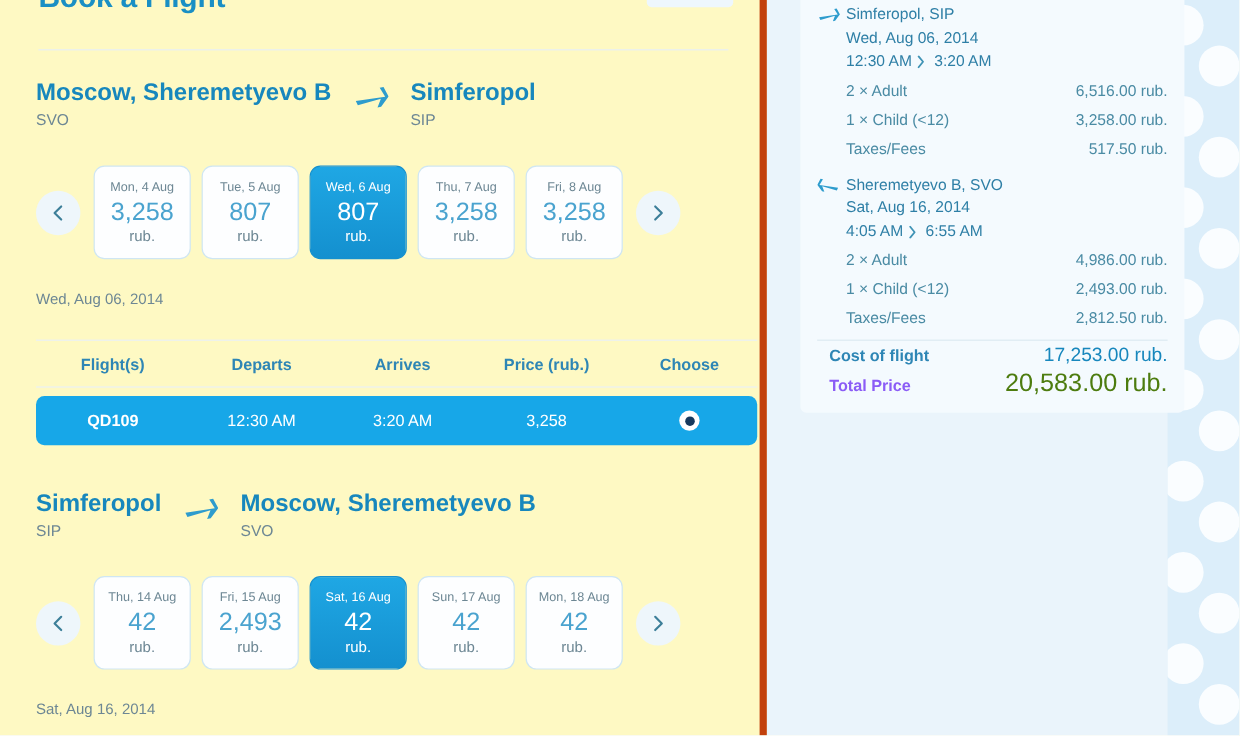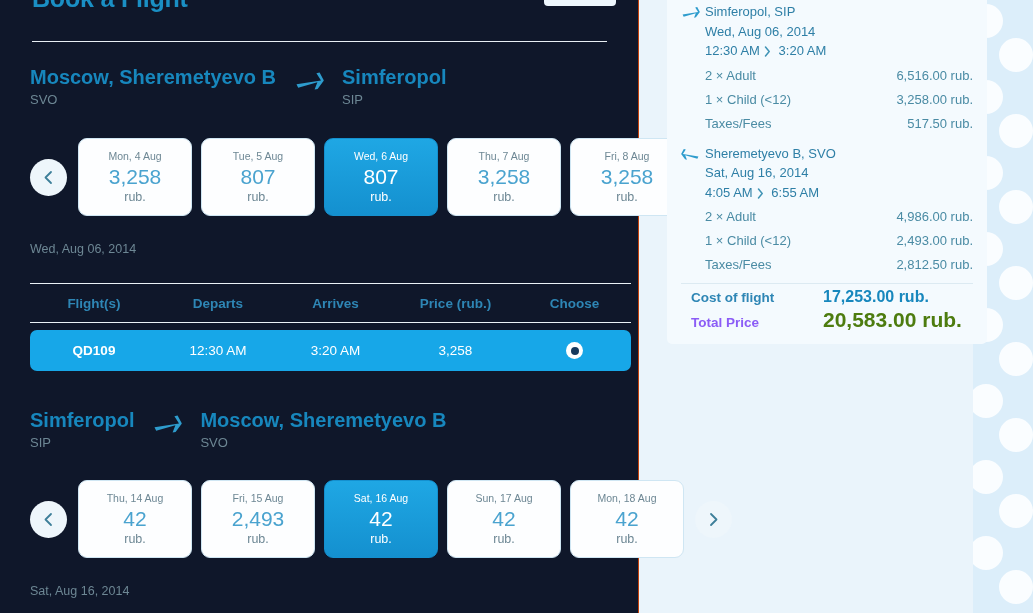--- a/index.html
+++ b/index.html
@@ -24,22 +24,22 @@
   .bubbles i {
     position: absolute;
     display: block;
     border-radius: 50%;
     background: #fafdff;
   }
   
   .main-card {
     position: absolute; left: 0; top: 0;
     width: 639px; height: 613px;
-    background: #0f172a;
-    border-right: 1px solid #c2410c;
+    background: #fef9c3;
+    border-right: 6px solid #c2410c;
   }
   .page-title {
     position: absolute;
     left: 32px; top: -16px;
     font-size: 25px; font-weight: bold;
     color: #1a8fc4;
     letter-spacing: -0.2px;
     white-space: nowrap;
   }
   .title-pill {
@@ -91,21 +91,21 @@
     display: flex; align-items: center; justify-content: center;
     flex: 0 0 auto;
     cursor: pointer;
     border: none;
   }
   .navbtn svg { display:block; }
   .daycards {
     display: flex; gap: 9px; margin: 0 11px;
   }
   .daycard {
-    width: 114px; height: 78px;
+    width: 81px; height: 78px;
     border-radius: 9px;
     border: 1px solid #cfe6f3;
     background: #fdfeff;
     display: flex; flex-direction: column;
     align-items: center; justify-content: center;
     cursor: pointer;
   }
   .daycard .dow { font-size: 10.5px; color: #6d8794; line-height: 13px; }
   .daycard .amt { font-size: 21px; color: #4aa3cf; line-height: 27px; font-weight: normal; }
   .daycard .cur { font-size: 12.5px; color: #6d8794; line-height: 15px; }
@@ -181,22 +181,22 @@
   .prow .val { color: #4a8ba4; }
   .sumrule { height: 1px; background: #dceaf2; margin: 6px 0 4px 0; }
   .totrow {
     display: flex; align-items: baseline; padding-left: 10px;
   }
   .totrow .tl {
     font-size: 13.5px; font-weight: bold; color: #2e86b5;
     width: 132px;
   }
   .totrow .tv {
-    font-size: 16px; font-weight: bold; color: #1787bd;
-    flex: 1;
+    font-size: 16px; font-weight: normal; color: #1787bd;
+    text-align: right; flex: 1;
   }
   .totrow.grand { padding-top: 2px; }
   .totrow.grand .tl { color: #8b5cf6; font-size: 13.5px; }
   .totrow.grand .tv { color: #4d7c0f; font-size: 21px; }
 </style>
 </head>
 <body>
 
 <div id="page">
 

